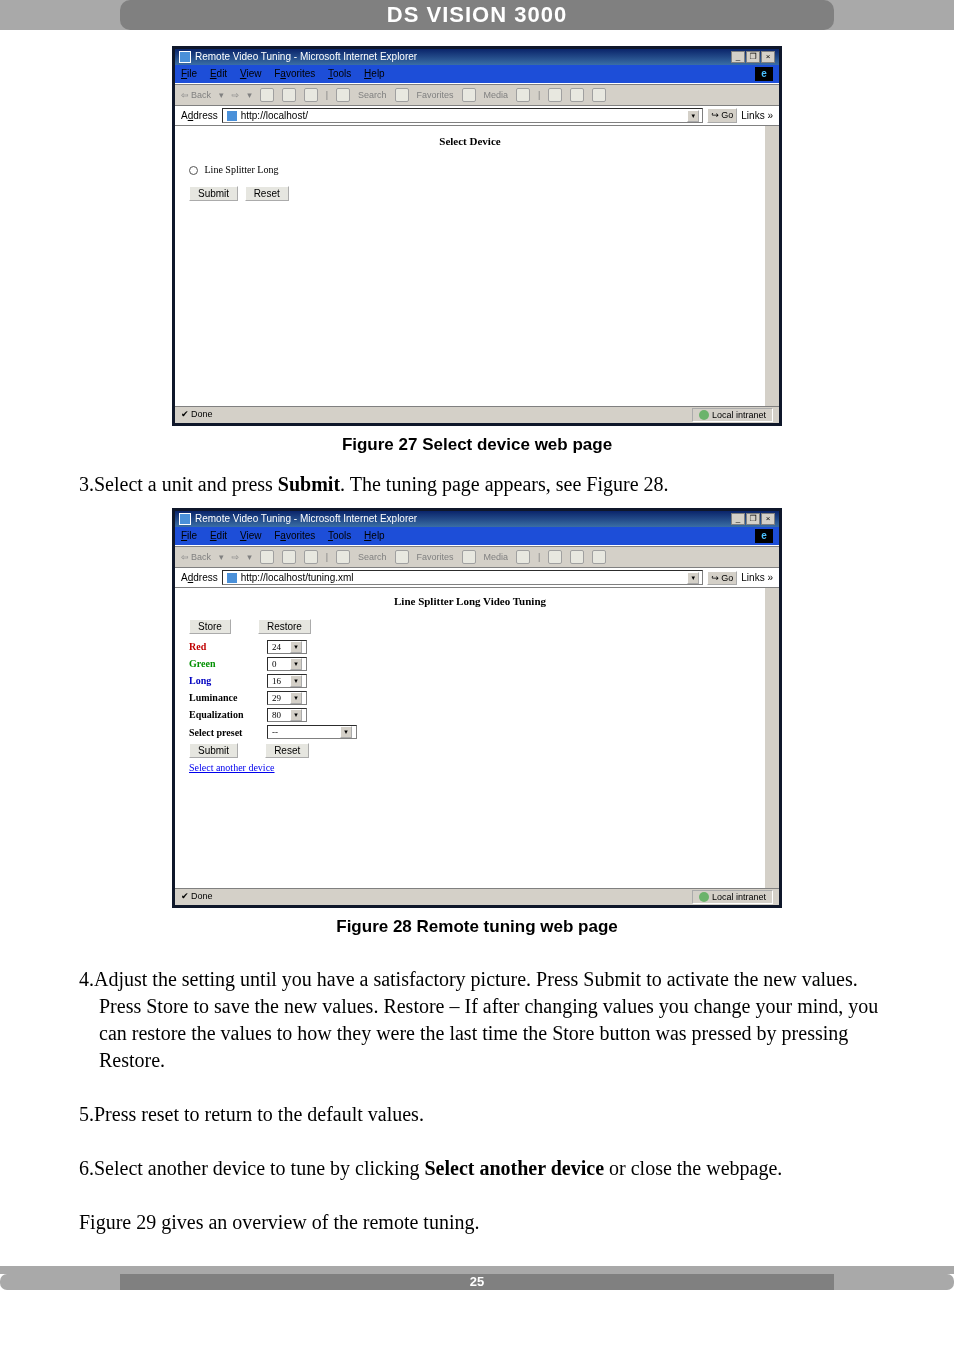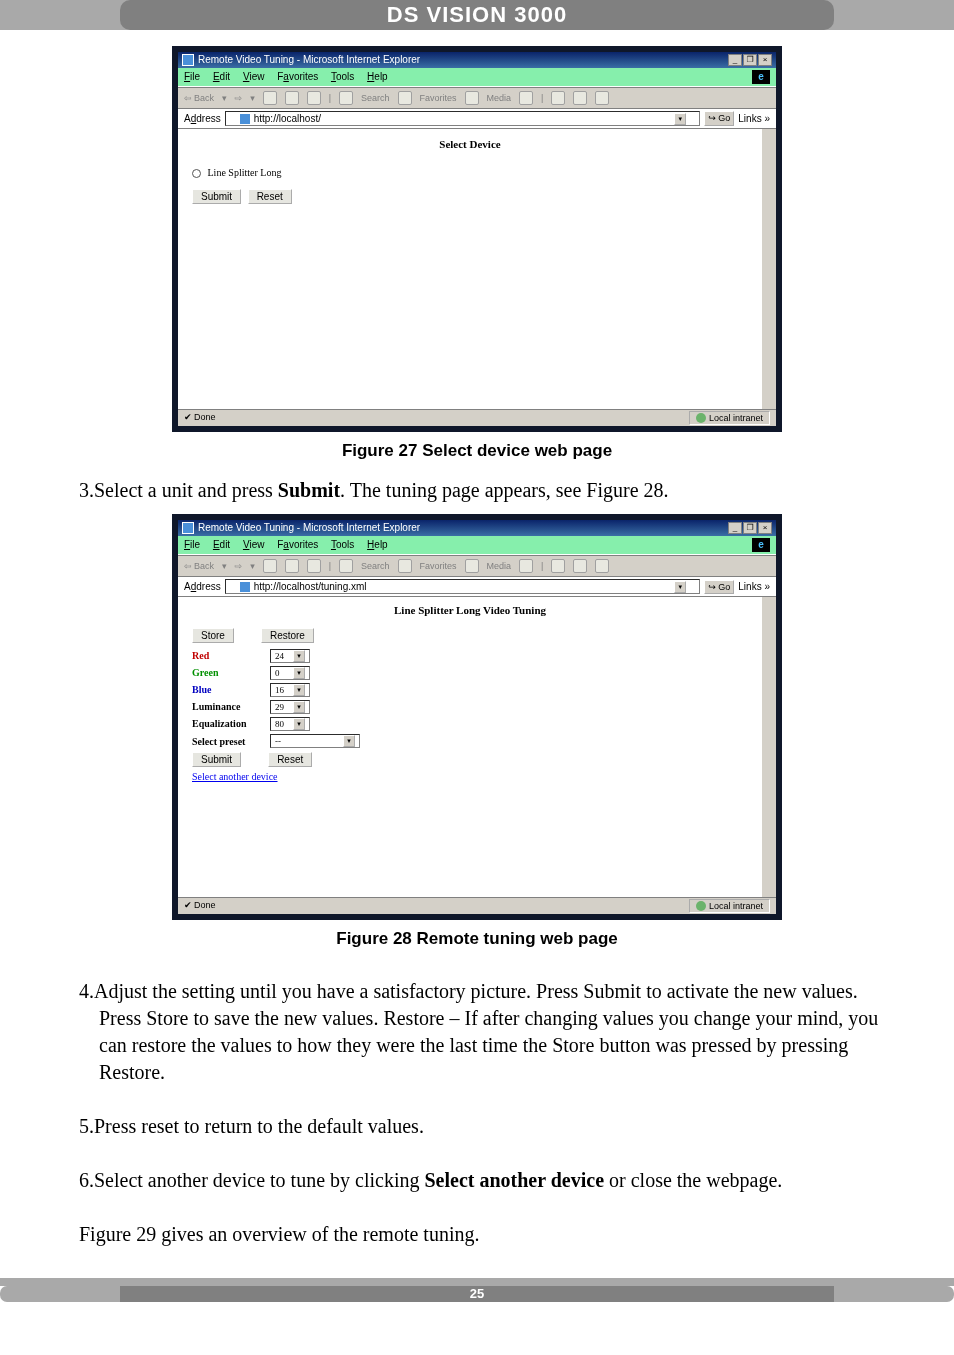--- a/index.html
+++ b/index.html
@@ -59,21 +59,21 @@
   }
   .plain-para {
     margin: 14px 0 30px 24px;
   }
   .bold { font-weight: bold; }
 
   
   .ie-window {
     width: 610px;
     margin: 0 auto;
-    border: 6px solid #0f172a;
+    border: 3px solid #0f172a;
     background: #ecece4;
     font-family: Tahoma, Arial, sans-serif;
     font-size: 10px;
     text-align: left;
     color: #000;
   }
   .ie-title {
     background: linear-gradient(#0a246a, #3a6ea5);
     color: #fff;
     padding: 2px 4px;
@@ -87,21 +87,21 @@
     width: 12px; height: 12px; background: #4a90d9;
     border: 1px solid #fff; display: inline-block;
   }
   .win-btns { display: flex; gap: 1px; }
   .win-btn {
     width: 14px; height: 12px; background: #d4d0c8;
     border: 1px solid #808080; font-size: 8px; line-height: 10px;
     text-align: center; color: #000;
   }
   .ie-menu {
-    background: #86efac;
+    background: #1d4ed8;
     padding: 2px 6px;
     border-bottom: 1px solid #fff;
     display: flex;
     justify-content: space-between;
     align-items: center;
   }
   .ie-menu-left span { margin-right: 10px; }
   .ie-menu-left span u { text-decoration: underline; }
   .ie-logo {
     width: 18px; height: 14px; background: #000;
@@ -130,21 +130,21 @@
     align-items: center;
     gap: 4px;
     border-bottom: 1px solid #808080;
   }
   .ie-addr-input {
     flex: 1;
     background: #fff;
     border: 1px inset #808080;
     height: 15px;
     font-size: 10px;
-    padding: 0 13px;
+    padding: 0 3px;
     display: flex;
     align-items: center;
     gap: 3px;
   }
   .go-btn {
     font-size: 9px; padding: 0 3px;
     border: 1px outset #fff; background: #d4d0c8;
   }
   .ie-body {
     background: #fff;
@@ -427,21 +427,21 @@
                 <span>24</span>
                 <span class="dd-arrow">▾</span>
               </span></div>
 
           <div class="lbl-green">Green</div>
           <div><span class="dropdown" style="width:40px">
                 <span>0</span>
                 <span class="dd-arrow">▾</span>
               </span></div>
 
-          <div class="lbl-blue">Blue</div>
+          <div class="lbl-blue">Long</div>
           <div><span class="dropdown" style="width:40px">
                 <span>16</span>
                 <span class="dd-arrow">▾</span>
               </span></div>
 
           <div class="lbl">Luminance</div>
           <div><span class="dropdown" style="width:40px">
                 <span>29</span>
                 <span class="dd-arrow">▾</span>
               </span></div>

